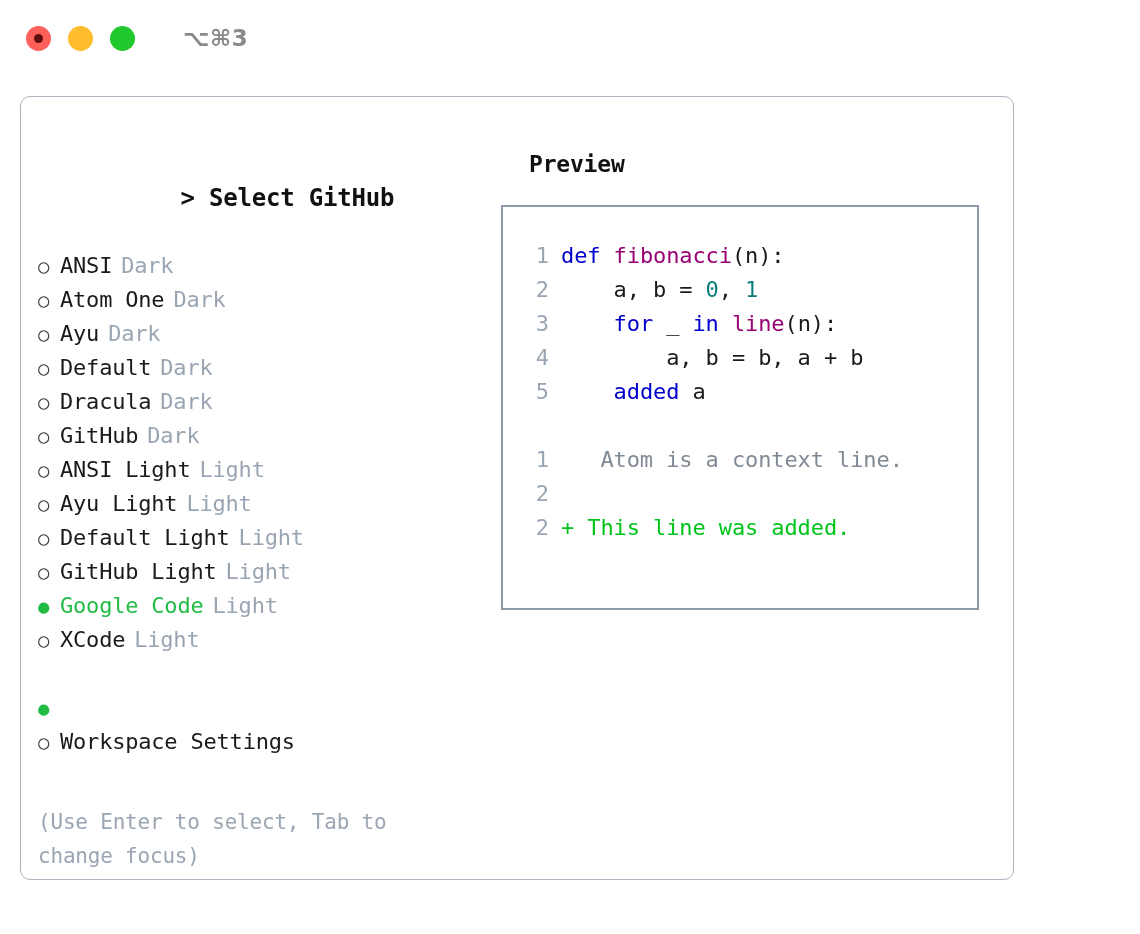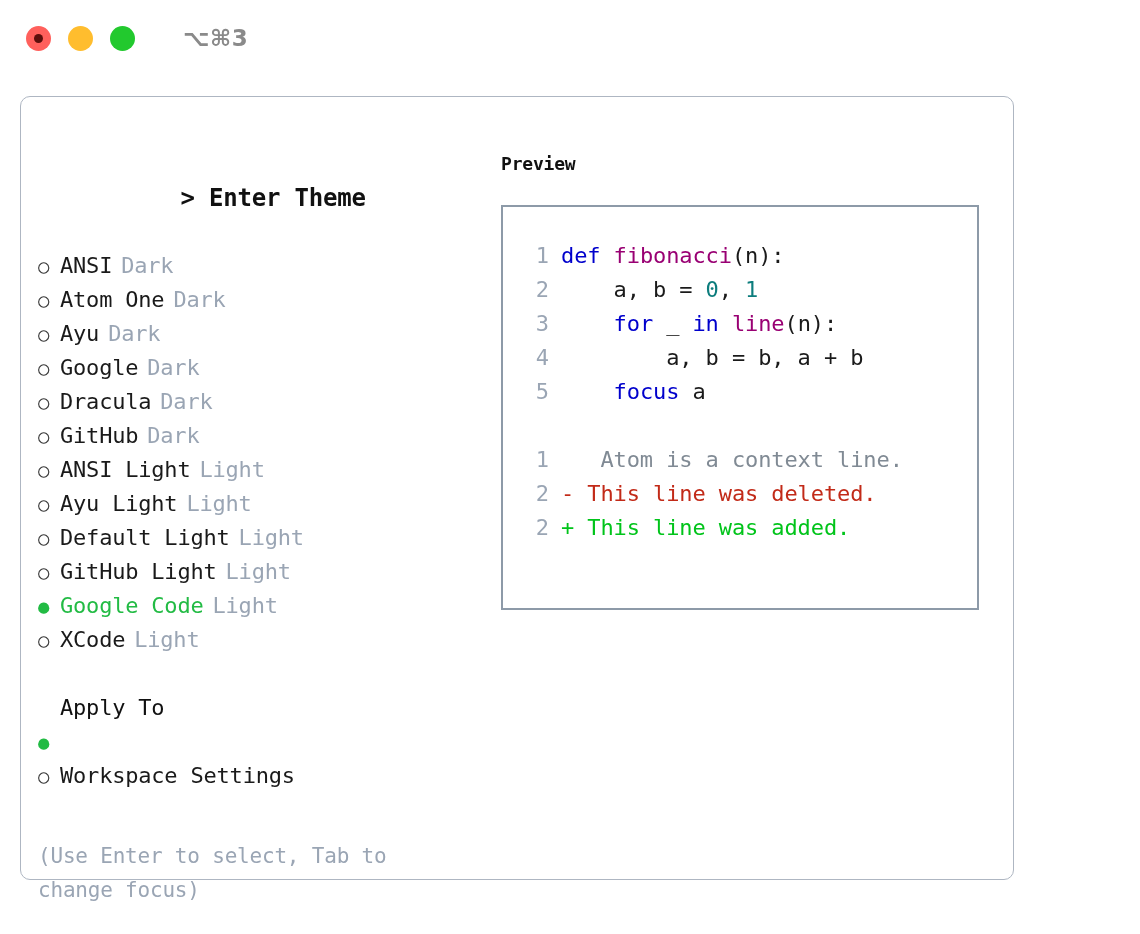--- a/index.html
+++ b/index.html
@@ -148,25 +148,26 @@
     margin-top: 46px;
     font-size: 21px;
     color: #9aa5b4;
     line-height: 34px;
     width: 410px;
     letter-spacing: -0.2px;
   }
 
   
   .preview-title {
-    font-size: 18px;
+    font-size: 23px;
     font-weight: 700;
     color: #111111;
     line-height: 34px;
     letter-spacing: -0.2px;
+    margin-left: 28px;
   }
 
   .preview-box {
     margin-top: 24px;
     width: 478px;
     height: 405px;
     border: 2px solid #8d9aa8;
     box-sizing: border-box;
     background: #ffffff;
     padding: 32px 0 0 12px;
@@ -214,65 +215,64 @@
     </div>
     <div class="shortcut">⌥⌘3</div>
   </div>
 
   <div class="window">
     <div class="columns">
 
       <div class="left-col">
 
         <div class="section-title">
-          <span class="caret">&gt;</span><span> </span><span>Enter Theme</span>
+          <span class="caret">&gt;</span><span> </span><span>Select GitHub</span>
         </div>
 
         <div class="opt-list" id="theme-list">
             <div class="opt-row"><span class="bullet off">○</span><span class="opt-label">ANSI</span><span class="opt-badge">Dark</span></div>
             <div class="opt-row"><span class="bullet off">○</span><span class="opt-label">Atom One</span><span class="opt-badge">Dark</span></div>
             <div class="opt-row"><span class="bullet off">○</span><span class="opt-label">Ayu</span><span class="opt-badge">Dark</span></div>
-            <div class="opt-row"><span class="bullet off">○</span><span class="opt-label">Google</span><span class="opt-badge">Dark</span></div>
+            <div class="opt-row"><span class="bullet off">○</span><span class="opt-label">Default</span><span class="opt-badge">Dark</span></div>
             <div class="opt-row"><span class="bullet off">○</span><span class="opt-label">Dracula</span><span class="opt-badge">Dark</span></div>
             <div class="opt-row"><span class="bullet off">○</span><span class="opt-label">GitHub</span><span class="opt-badge">Dark</span></div>
             <div class="opt-row"><span class="bullet off">○</span><span class="opt-label">ANSI Light</span><span class="opt-badge">Light</span></div>
             <div class="opt-row"><span class="bullet off">○</span><span class="opt-label">Ayu Light</span><span class="opt-badge">Light</span></div>
             <div class="opt-row"><span class="bullet off">○</span><span class="opt-label">Default Light</span><span class="opt-badge">Light</span></div>
             <div class="opt-row"><span class="bullet off">○</span><span class="opt-label">GitHub Light</span><span class="opt-badge">Light</span></div>
             <div class="opt-row"><span class="bullet on">●</span><span class="opt-label sel">Google Code</span><span class="opt-badge">Light</span></div>
             <div class="opt-row"><span class="bullet off">○</span><span class="opt-label">XCode</span><span class="opt-badge">Light</span></div>
           </div>
 
         <div class="spacer-block"></div>
 
-        <div class="apply-head">Apply To</div>
 
         <div class="opt-list" id="apply-list">
             <div class="opt-row"><span class="bullet on">●</span></div>
             <div class="opt-row"><span class="bullet off">○</span><span class="opt-label">Workspace Settings</span></div>
           </div>
 
         <div class="hint">(Use Enter to select, Tab to change focus)</div>
       </div>
 
       <div class="right-col">
         <div class="preview-title">Preview</div>
 
         <div class="preview-box">
           <div id="code-block">
               <div class="code-line"><span class="lineno">1</span><span class="code-body"><span class="tok-kw">def</span><span class="tok-pl"> </span><span class="tok-fn">fibonacci</span><span class="tok-pl">(n):</span></span></div>
               <div class="code-line"><span class="lineno">2</span><span class="code-body"><span class="tok-pl">    a, b = </span><span class="tok-num">0</span><span class="tok-pl">, </span><span class="tok-num">1</span></span></div>
               <div class="code-line"><span class="lineno">3</span><span class="code-body"><span class="tok-pl">    </span><span class="tok-kw">for</span><span class="tok-pl"> _ </span><span class="tok-kw">in</span><span class="tok-pl"> </span><span class="tok-fn">line</span><span class="tok-pl">(n):</span></span></div>
               <div class="code-line"><span class="lineno">4</span><span class="code-body"><span class="tok-pl">        a, b = b, a + b</span></span></div>
-              <div class="code-line"><span class="lineno">5</span><span class="code-body"><span class="tok-pl">    </span><span class="tok-kw">focus</span><span class="tok-pl"> a</span></span></div>
+              <div class="code-line"><span class="lineno">5</span><span class="code-body"><span class="tok-pl">    </span><span class="tok-kw">added</span><span class="tok-pl"> a</span></span></div>
             </div>
           <div class="code-gap"></div>
           <div id="diff-block">
               <div class="code-line"><span class="lineno">1</span><span class="diff-ctx">   Atom is a context line.</span></div>
-              <div class="code-line"><span class="lineno">2</span><span class="diff-del">- This line was deleted.</span></div>
+              <div class="code-line"><span class="lineno">2</span></div>
               <div class="code-line"><span class="lineno">2</span><span class="diff-add">+ This line was added.</span></div>
             </div>
         </div>
       </div>
 
     </div>
   </div>
 </div>
 
 </body></html>

